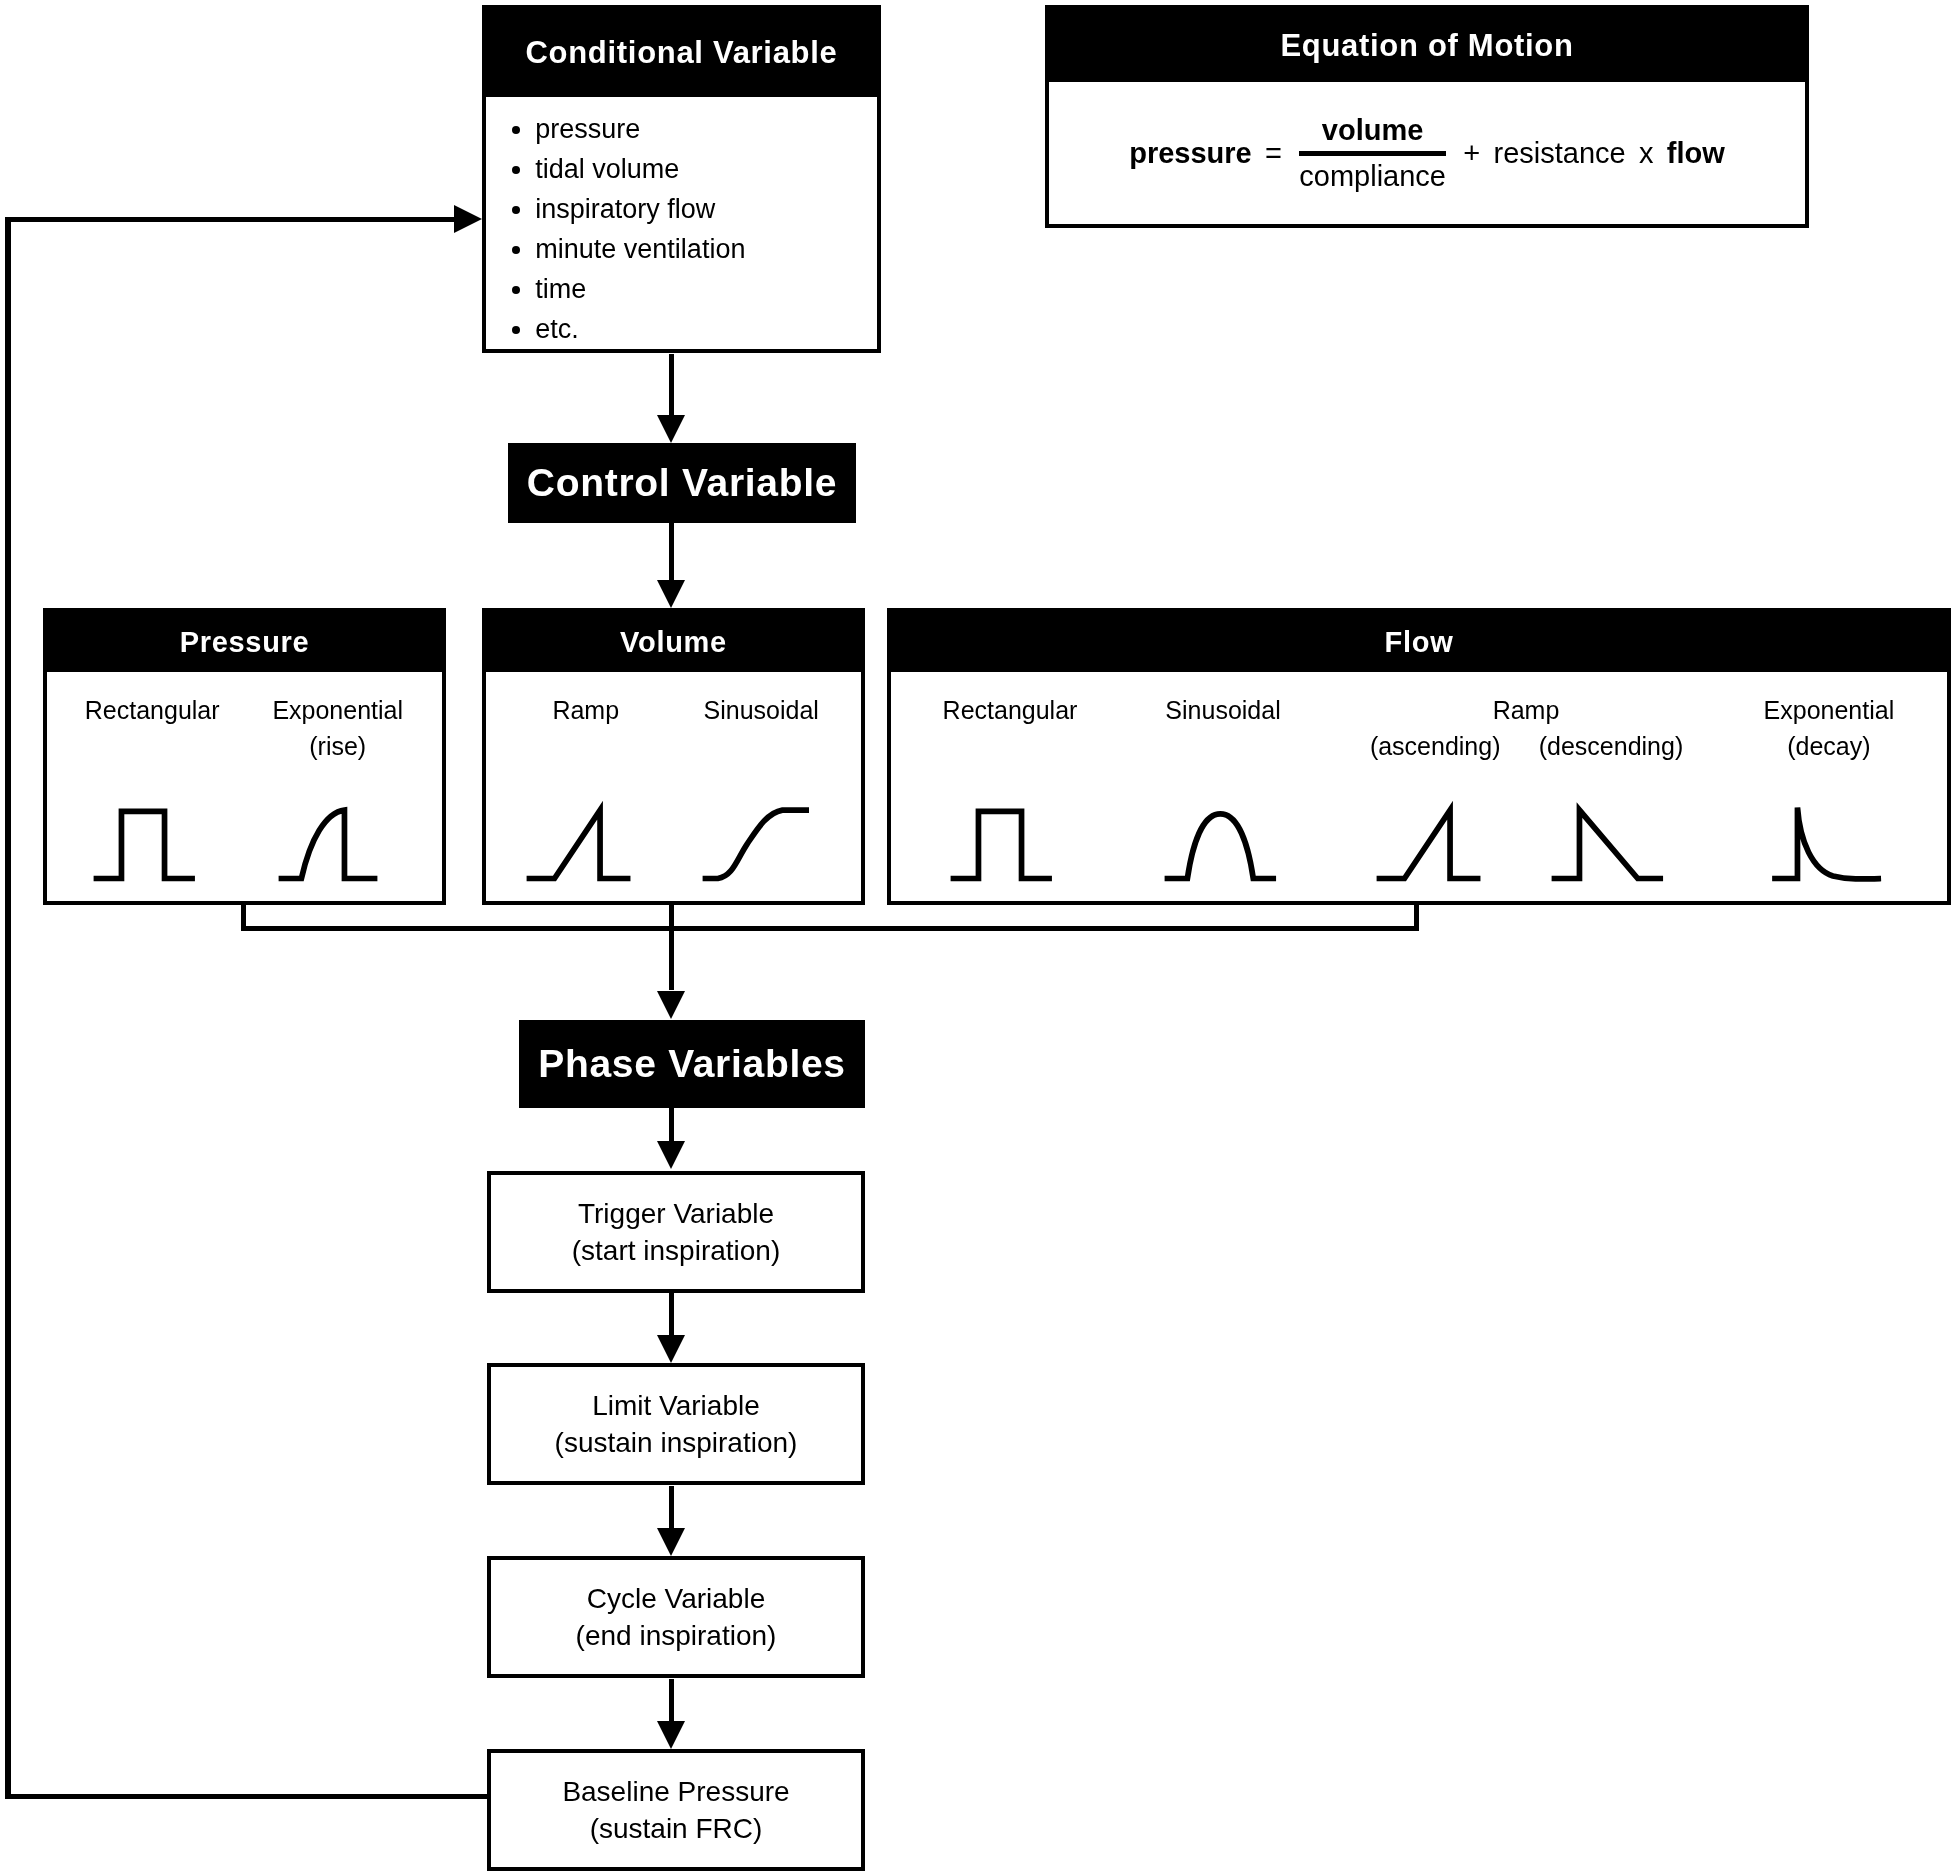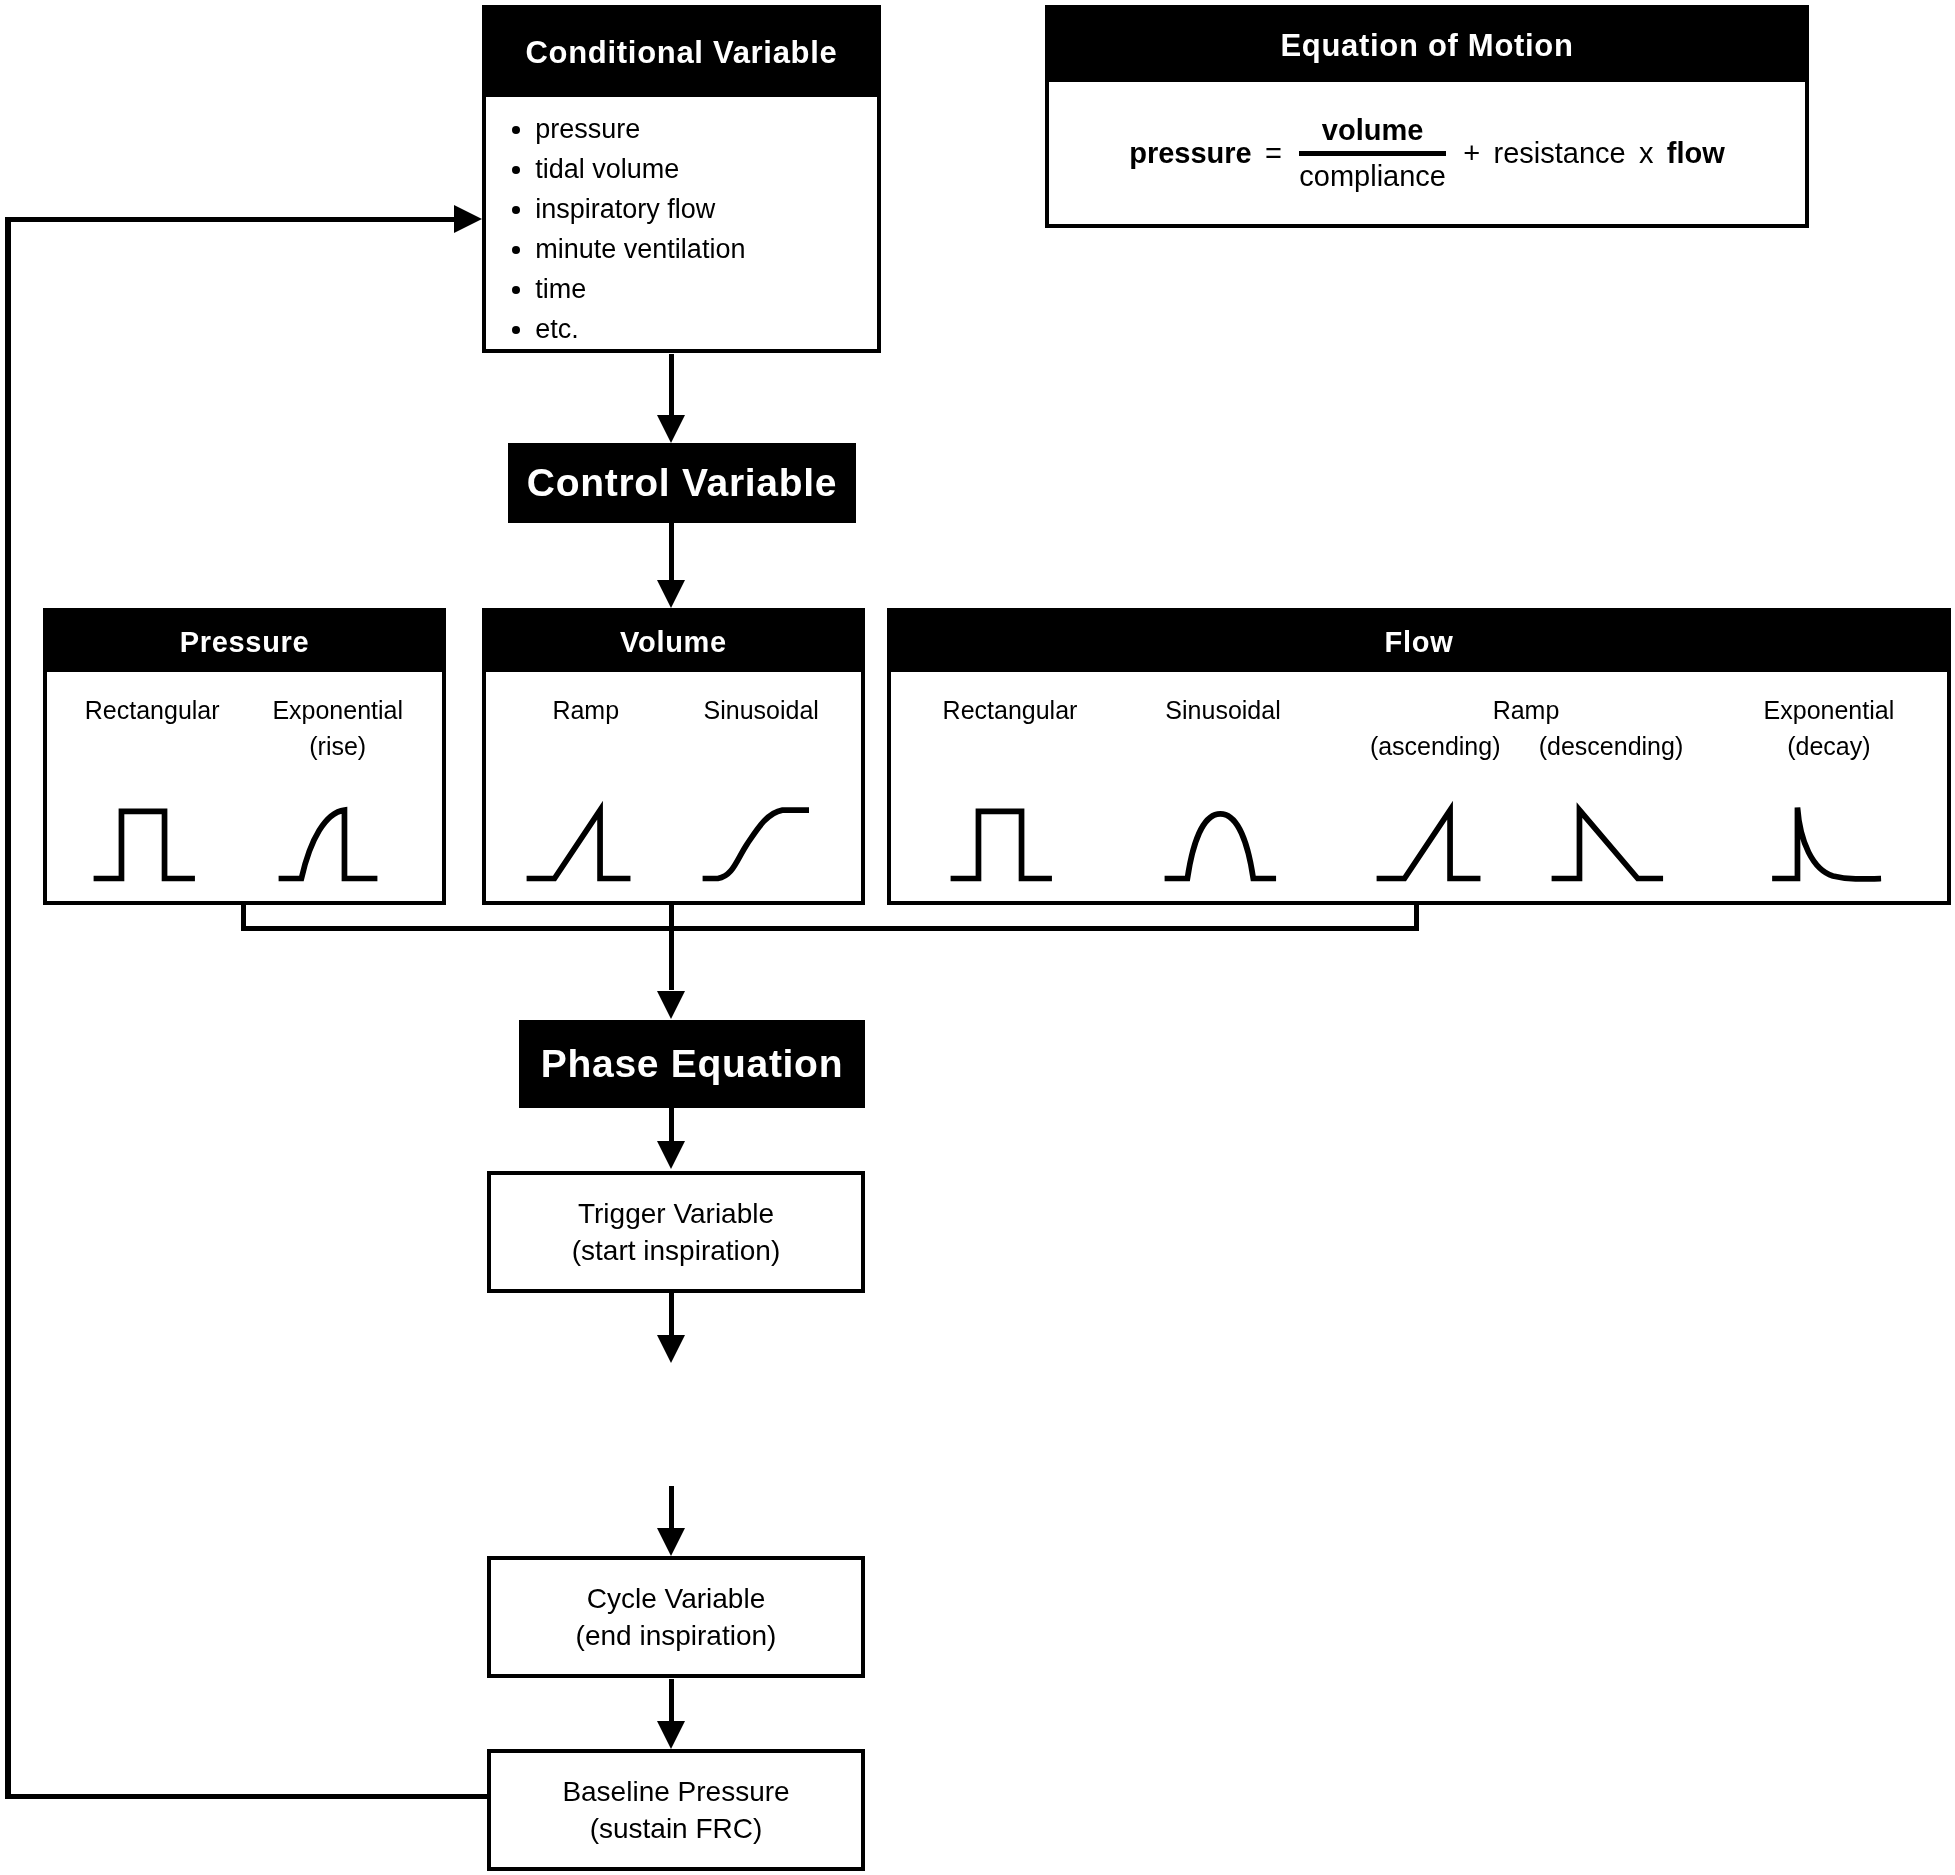--- a/index.html
+++ b/index.html
@@ -196,34 +196,38 @@
     </div>
   </div>
 
   <div class="vline" style="left:241px; top:904px; width:5.3px; height:27px;"></div>
   <div class="vline" style="left:1414px; top:904px; width:5.3px; height:27px;"></div>
   <div class="hline" style="left:241px; top:926px; width:1178px; height:5.3px;"></div>
   <div class="vline" style="left:669px; top:904px; width:5.3px; height:86px;"></div>
   <div class="arr-down" style="left:657px; top:991px;"></div>
 
   <div class="black-box" style="left:519px; top:1020px; width:346px; height:88px;">
-    <span>Phase Equation</span>
+    <span>Phase Variables</span>
   </div>
 
   <div class="vline" style="left:669px; top:1108px; width:5.3px; height:33px;"></div>
   <div class="arr-down" style="left:657px; top:1141px;"></div>
 
   <div class="chain-box" style="top:1171px;">
     <div>Trigger Variable</div>
     <div>(start inspiration)</div>
   </div>
 
   <div class="vline" style="left:669px; top:1293px; width:5.3px; height:43px;"></div>
   <div class="arr-down" style="left:657px; top:1335px;"></div>
 
+  <div class="chain-box" style="top:1363px;">
+    <div>Limit Variable</div>
+    <div>(sustain inspiration)</div>
+  </div>
 
   <div class="vline" style="left:669px; top:1486px; width:5.3px; height:43px;"></div>
   <div class="arr-down" style="left:657px; top:1528px;"></div>
 
   <div class="chain-box" style="top:1556px;">
     <div>Cycle Variable</div>
     <div>(end inspiration)</div>
   </div>
 
   <div class="vline" style="left:669px; top:1679px; width:5.3px; height:43px;"></div>

